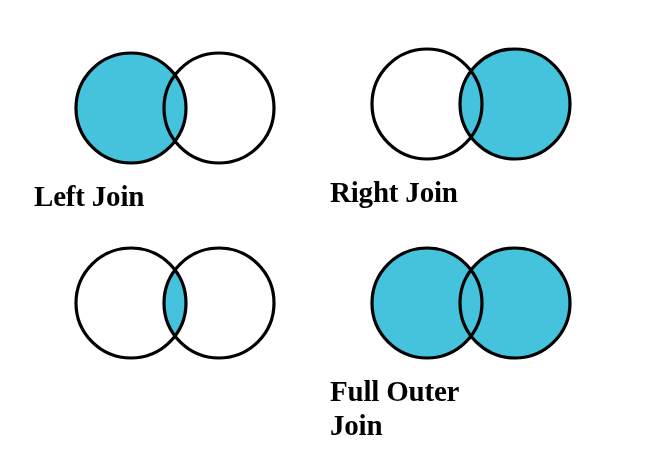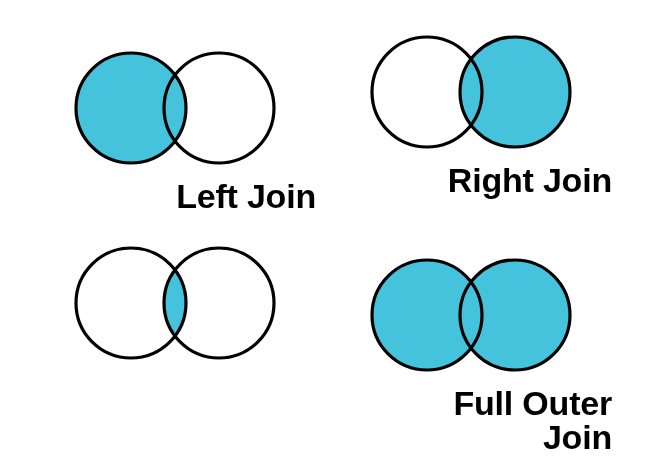--- a/index.html
+++ b/index.html
@@ -21,34 +21,34 @@
   }
   .join-cell {
     position: absolute;
   }
   .venn-svg {
     display: block;
   }
   .join-label {
     position: absolute;
     width: 100%;
-    text-align: right;
-    font-family: Liberation Sans, sans-serif;
+    text-align: left;
+    font-family: Liberation Serif, serif;
     font-weight: bold;
-    font-size: 34px;
+    font-size: 29px;
     line-height: 34px;
     color: #000000;
     letter-spacing: -0.2px;
     white-space: pre-line;
   }
   
   #cell-left-join   { left: 34px;  top: 45px;  width: 282px; }
-  #cell-right-join  { left: 330px; top: 29px;  width: 282px; }
+  #cell-right-join  { left: 330px; top: 41px;  width: 282px; }
   #cell-inner-join  { left: 34px;  top: 240px; width: 282px; }
-  #cell-full-outer-join { left: 330px; top: 252px; width: 282px; }
+  #cell-full-outer-join { left: 330px; top: 240px; width: 282px; }
 
   .venn-wrap { position: relative; width: 282px; height: 126px; }
   .label-wrap { position: relative; width: 282px; margin-top: 8px; }
 </style>
 </head>
 <body>
 
 <div id="diagram">
 
   <div class="join-cell" id="cell-left-join">

